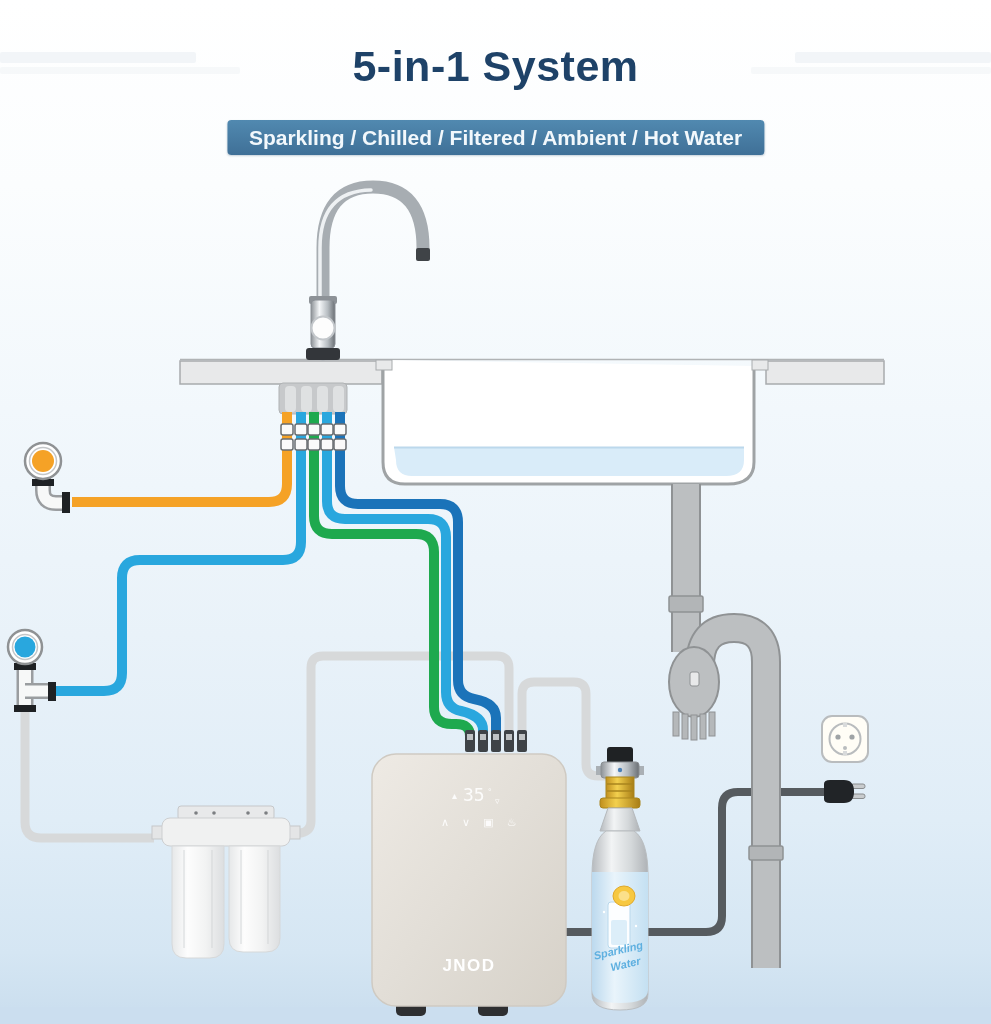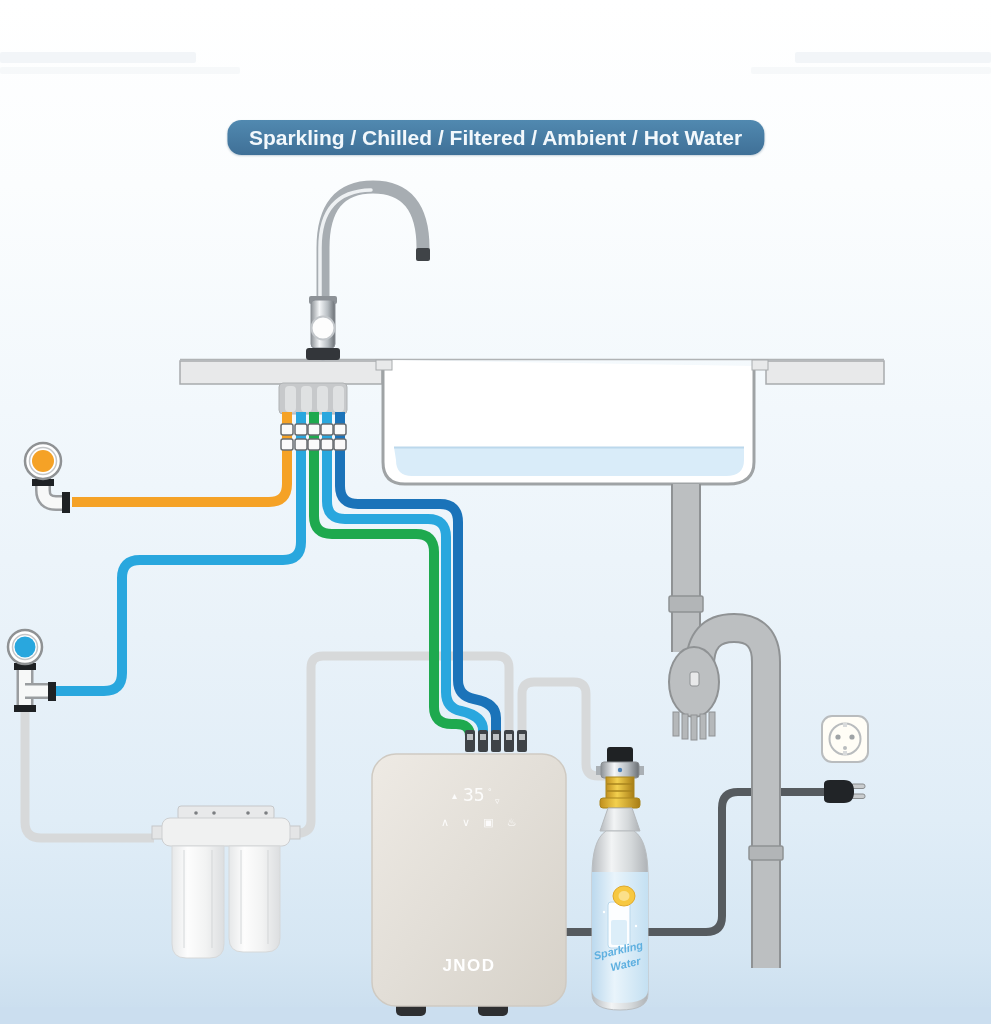--- a/index.html
+++ b/index.html
@@ -14,21 +14,21 @@
     position:relative;width:991px;height:1024px;overflow:hidden;
     background:linear-gradient(180deg,#ffffff 0%,#fbfdfe 18%,#f2f8fc 40%,#e9f2f9 62%,#e0edf7 80%,#d5e6f3 93%,#c9ddee 100%);
   }
   .deco{position:absolute;background:#eef2f5;opacity:.75;border-radius:2px;}
   .title{
     position:absolute;top:42px;left:0;width:100%;text-align:center;
     font-size:43px;font-weight:600;color:var(--accent_navy);letter-spacing:.5px;
   }
   .banner{
     position:absolute;top:120px;left:50%;transform:translateX(-50%);
-    height:35px;line-height:35px;padding:0 22px;border-radius:14px;
+    height:35px;line-height:35px;padding:0 22px;border-radius:4px;
     background:linear-gradient(180deg,#5189b0,var(--banner_blue_dark));
     color:#f2f8fc;font-size:21px;font-weight:bold;white-space:nowrap;
     box-shadow:0 1px 2px rgba(40,80,110,.25);
   }
   svg{position:absolute;left:0;top:0;}
   svg text{font-family:"Liberation Sans",sans-serif;}
   .seg{font-family:"DejaVu Sans Mono",monospace;}
   .stroke-orange{stroke:var(--pipe_orange);} .stroke-lb{stroke:var(--pipe_lightblue);}
   .stroke-green{stroke:var(--pipe_green);} .stroke-db{stroke:var(--pipe_darkblue);}
   .stroke-graytube{stroke:var(--pipe_gray);} .stroke-cable{stroke:var(--cable_dark);}
@@ -37,20 +37,21 @@
 </head>
 <body>
 
 <div class="stage">
 
   <div class="deco" style="left:0;top:52px;width:196px;height:11px;"></div>
   <div class="deco" style="left:0;top:67px;width:240px;height:7px;opacity:.45"></div>
   <div class="deco" style="right:0;top:52px;width:196px;height:11px;"></div>
   <div class="deco" style="right:0;top:67px;width:240px;height:7px;opacity:.45"></div>
 
+  <div class="title">5-in-1 System</div>
   <div class="banner">Sparkling / Chilled / Filtered / Ambient / Hot Water</div>
 
   <svg width="991" height="1024" viewBox="0 0 991 1024">
     <defs>
       <linearGradient id="unitGrad" x1="0" y1="0" x2="1" y2="1">
         <stop offset="0" stop-color="#eeeae4"></stop>
           <stop offset="0.5" stop-color="#e2ded7"></stop>
           <stop offset="1" stop-color="#d6d1c8"></stop>
       </linearGradient>
       <linearGradient id="cylGrad" x1="0" y1="0" x2="1" y2="0">

